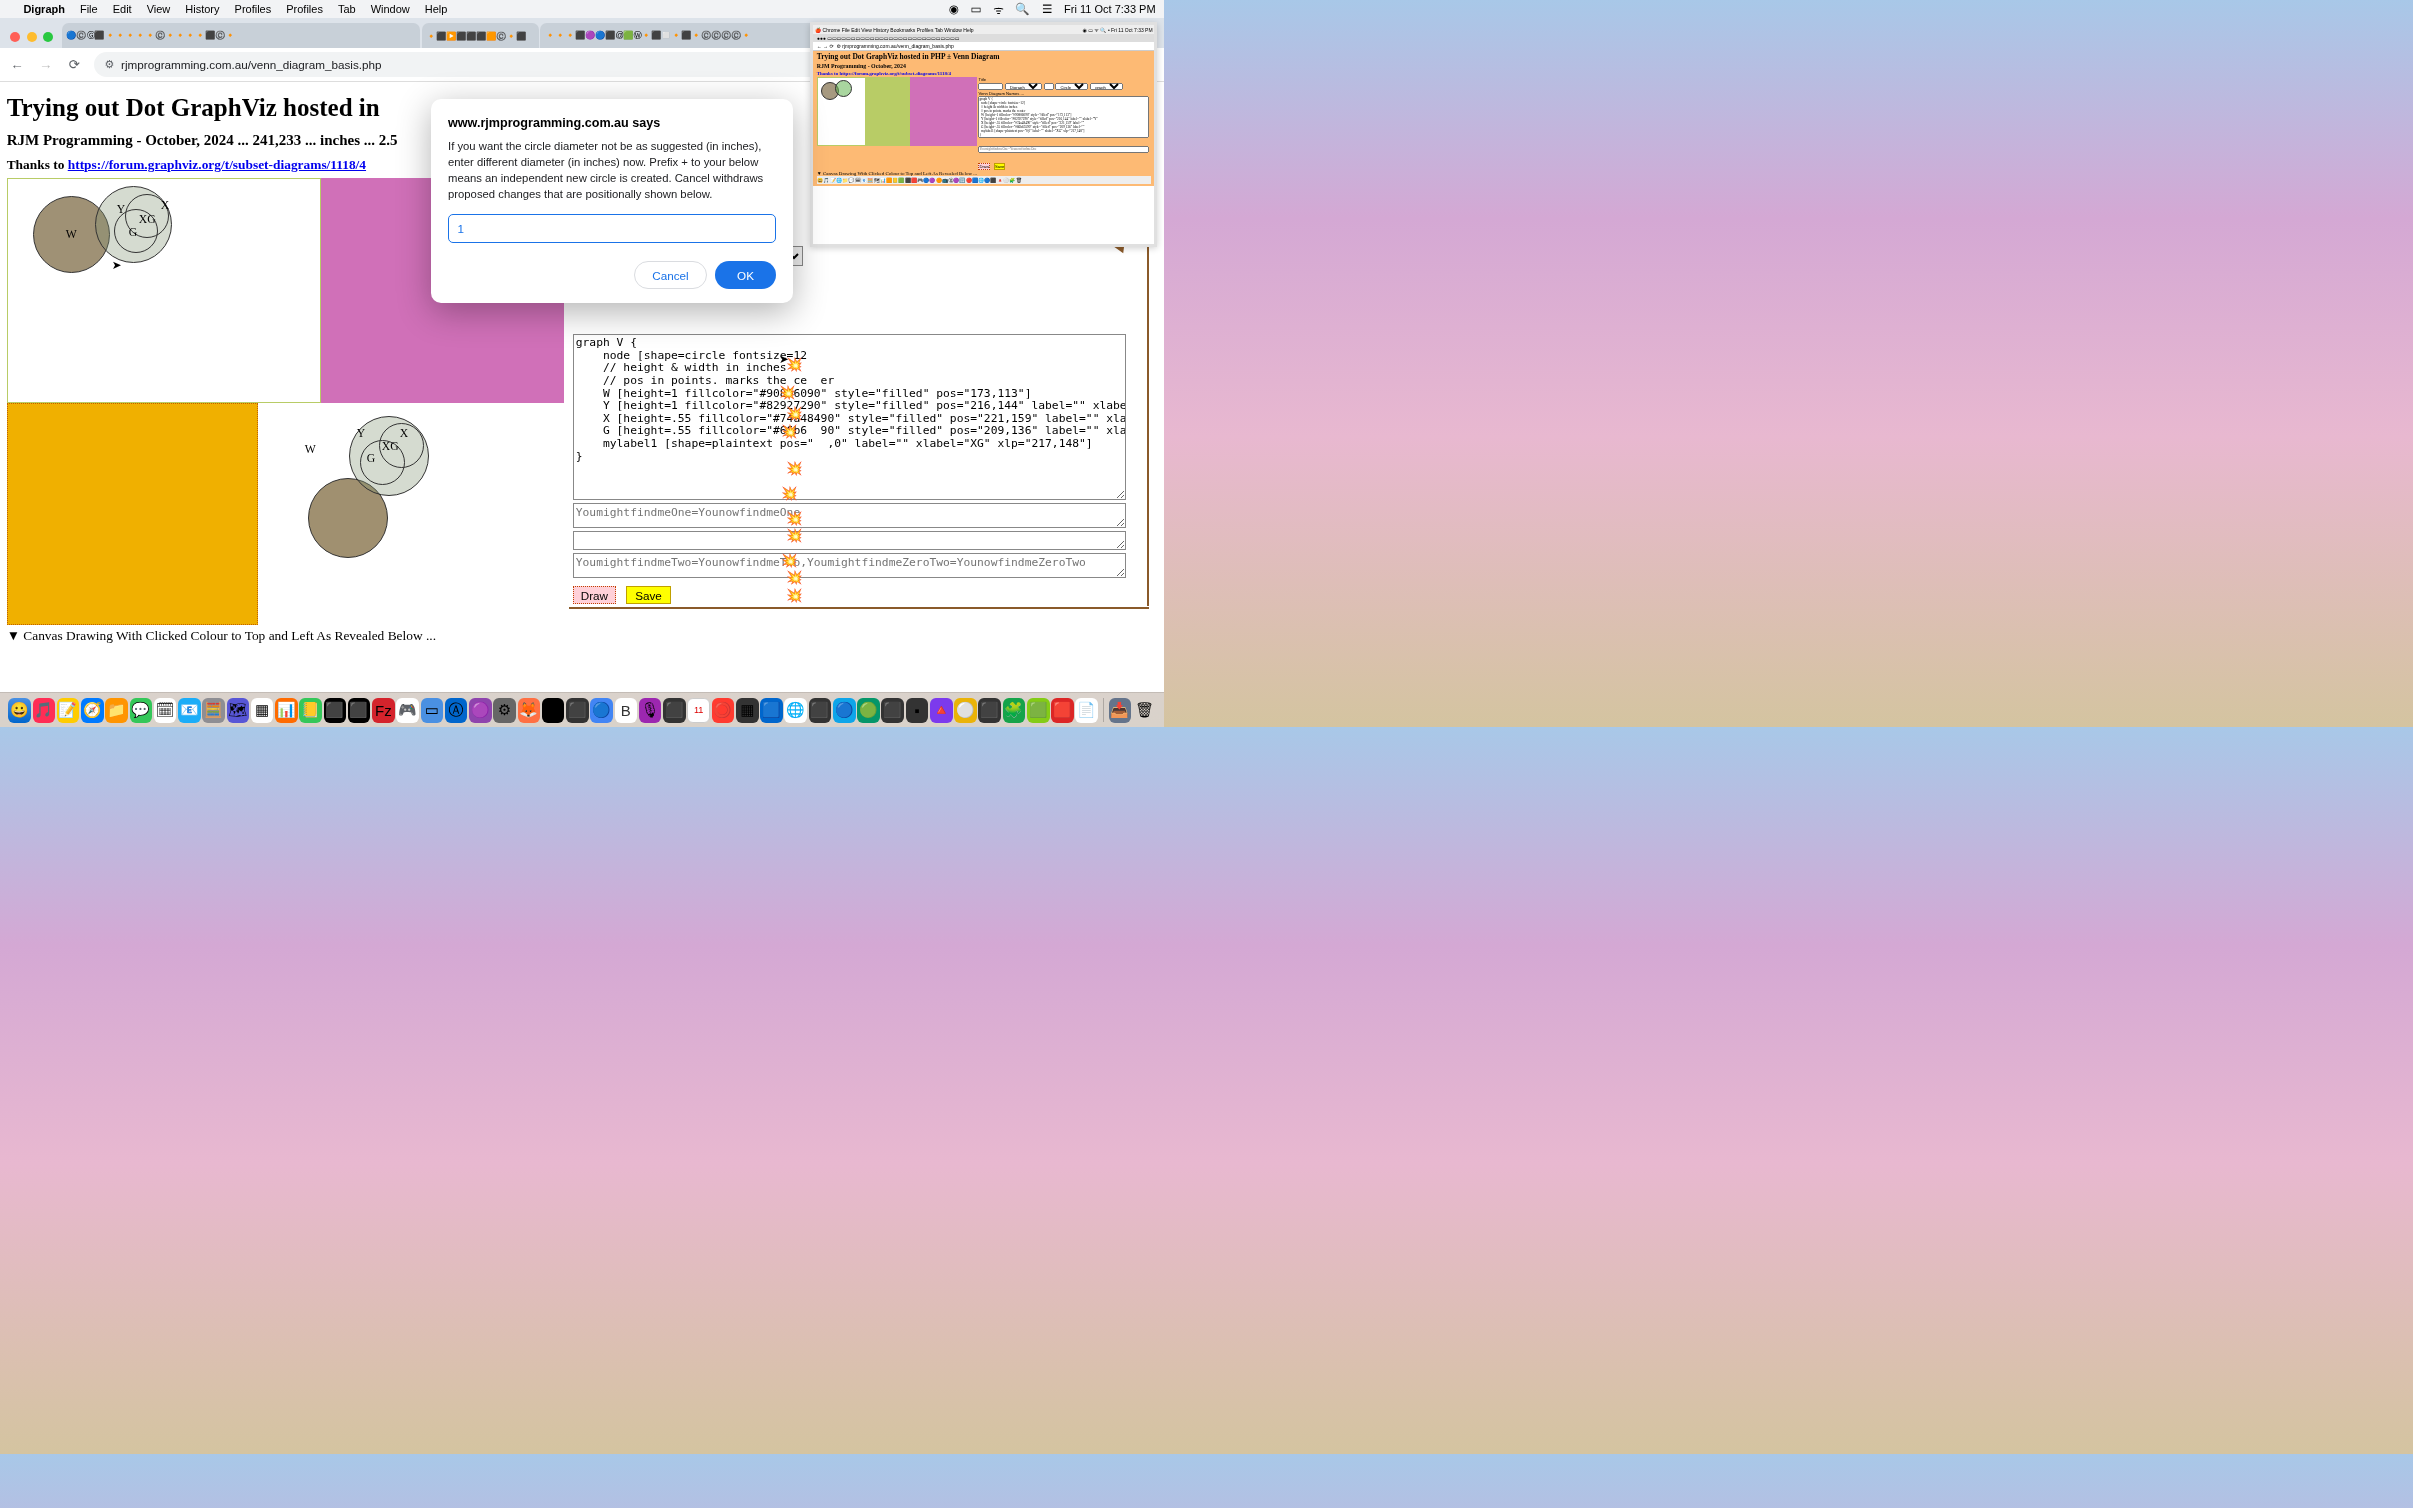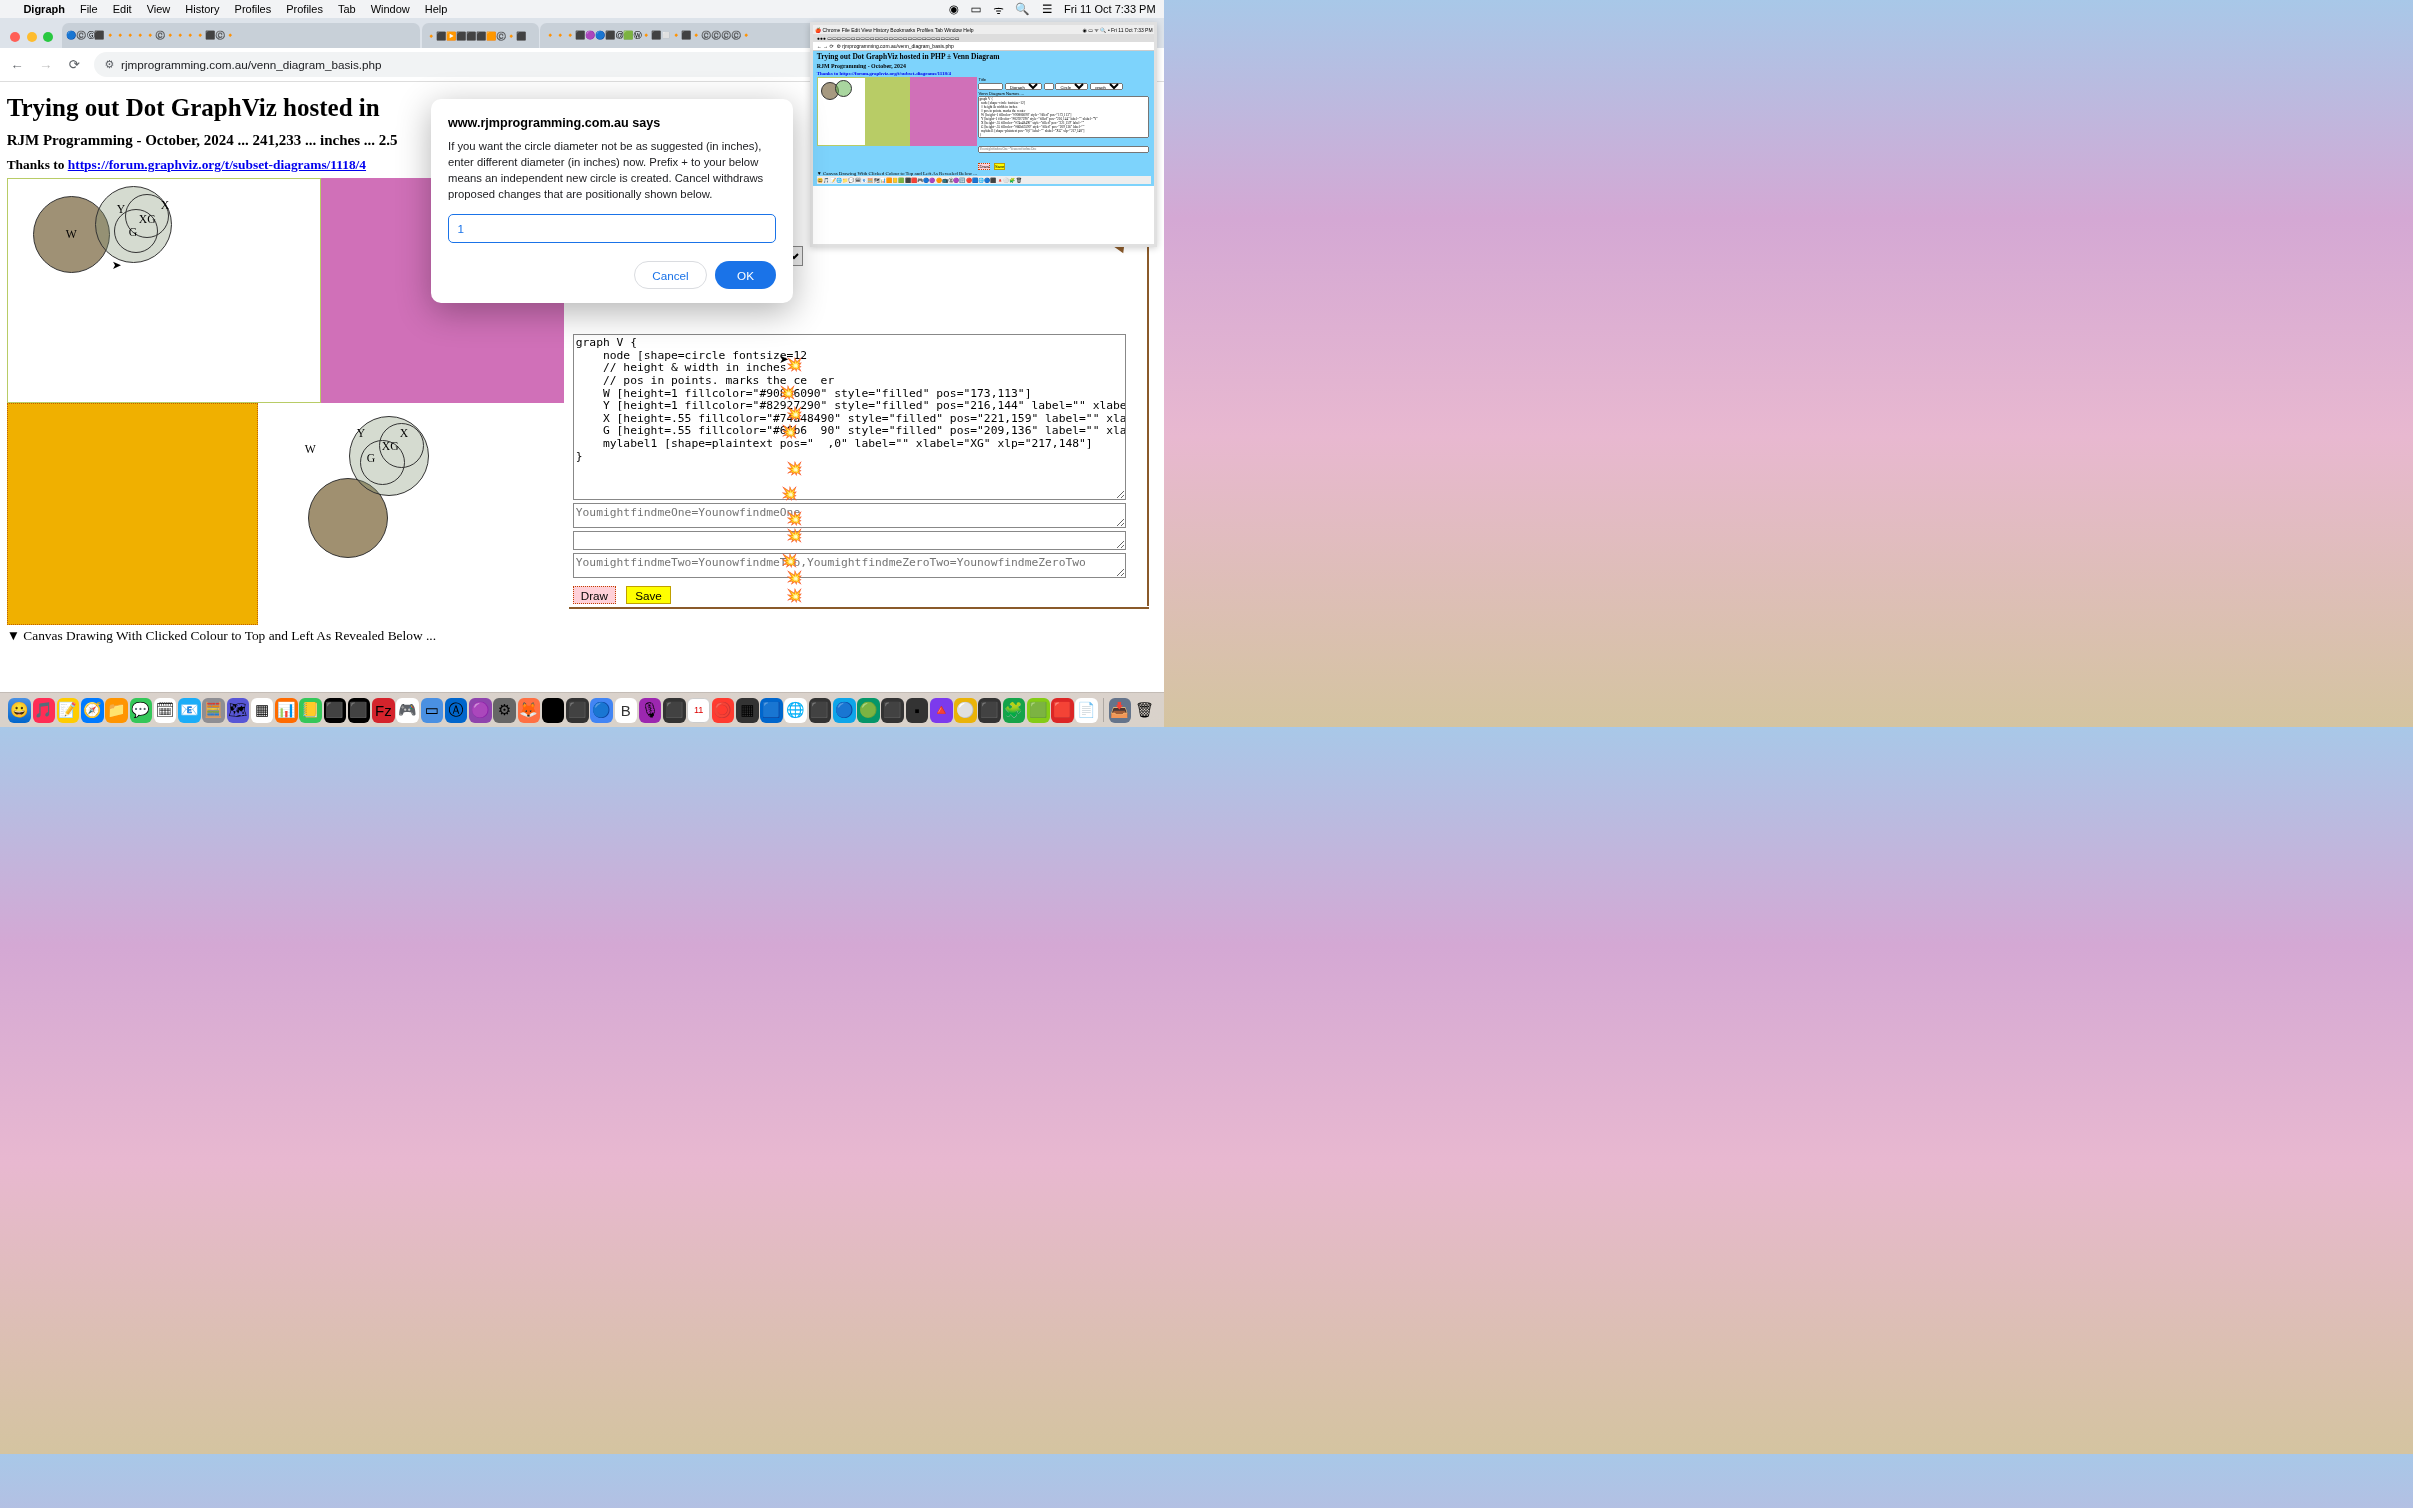--- a/index.html
+++ b/index.html
@@ -382,21 +382,21 @@
   <div class="btns">
     <button class="cancel">Cancel</button>
     <button class="ok">OK</button>
   </div>
 </div>
 
 <div class="pip">
   <div style="font-size:5px; padding:1.7px; background:#eee">🍎 Chrome File Edit View History Bookmarks Profiles Tab Window Help <span style="float:right">◉ ▭ ᯤ 🔍 • Fri 11 Oct 7:33 PM</span></div>
   <div style="font-size:5px; padding:0.8px 3.4px; background:#ddd">●●● ▭▭▭▭▭▭▭▭▭▭▭▭▭▭▭▭▭▭▭▭▭▭▭▭▭▭▭▭</div>
   <div style="font-size:5px; padding:0.8px 3.4px; background:#fff; border-bottom:0.8px solid #ccc">← → ⟳ &nbsp;⚙ rjmprogramming.com.au/venn_diagram_basis.php</div>
-  <div style="padding:1.7px 3.4px; background:#7dd3fc;">
+  <div style="padding:1.7px 3.4px; background:#fdba74;">
     <div style="font:bold 7.5px 'Times New Roman'">Trying out Dot GraphViz hosted in PHP ± Venn Diagram</div>
     <div style="font:bold 5.9px 'Times New Roman'; margin:1.7px 0">RJM Programming - October, 2024</div>
     <div style="font:bold 5px 'Times New Roman'; color:#00e">Thanks to https://forum.graphviz.org/t/subset-diagrams/1118/4</div>
     <div style="display:flex; margin-top:1.7px;">
       <div style="width:49px; height:69px; border:0.8px solid #b8cc66; position:relative; background:#fff;">
         <div style="position:absolute; left:3.4px; top:3.4px; width:18.4px; height:18.4px; border-radius:50%; background:#908060cc; border:0.8px solid #333"></div>
         <div style="position:absolute; left:17px; top:1.7px; width:17px; height:17px; border-radius:50%; background:#66b65590; border:0.8px solid #333"></div>
       </div>
       <div style="width:44px; height:69px; background:#b8cc66;"></div>
       <div style="width:67px; height:69px; background:#d070b8;"></div>

